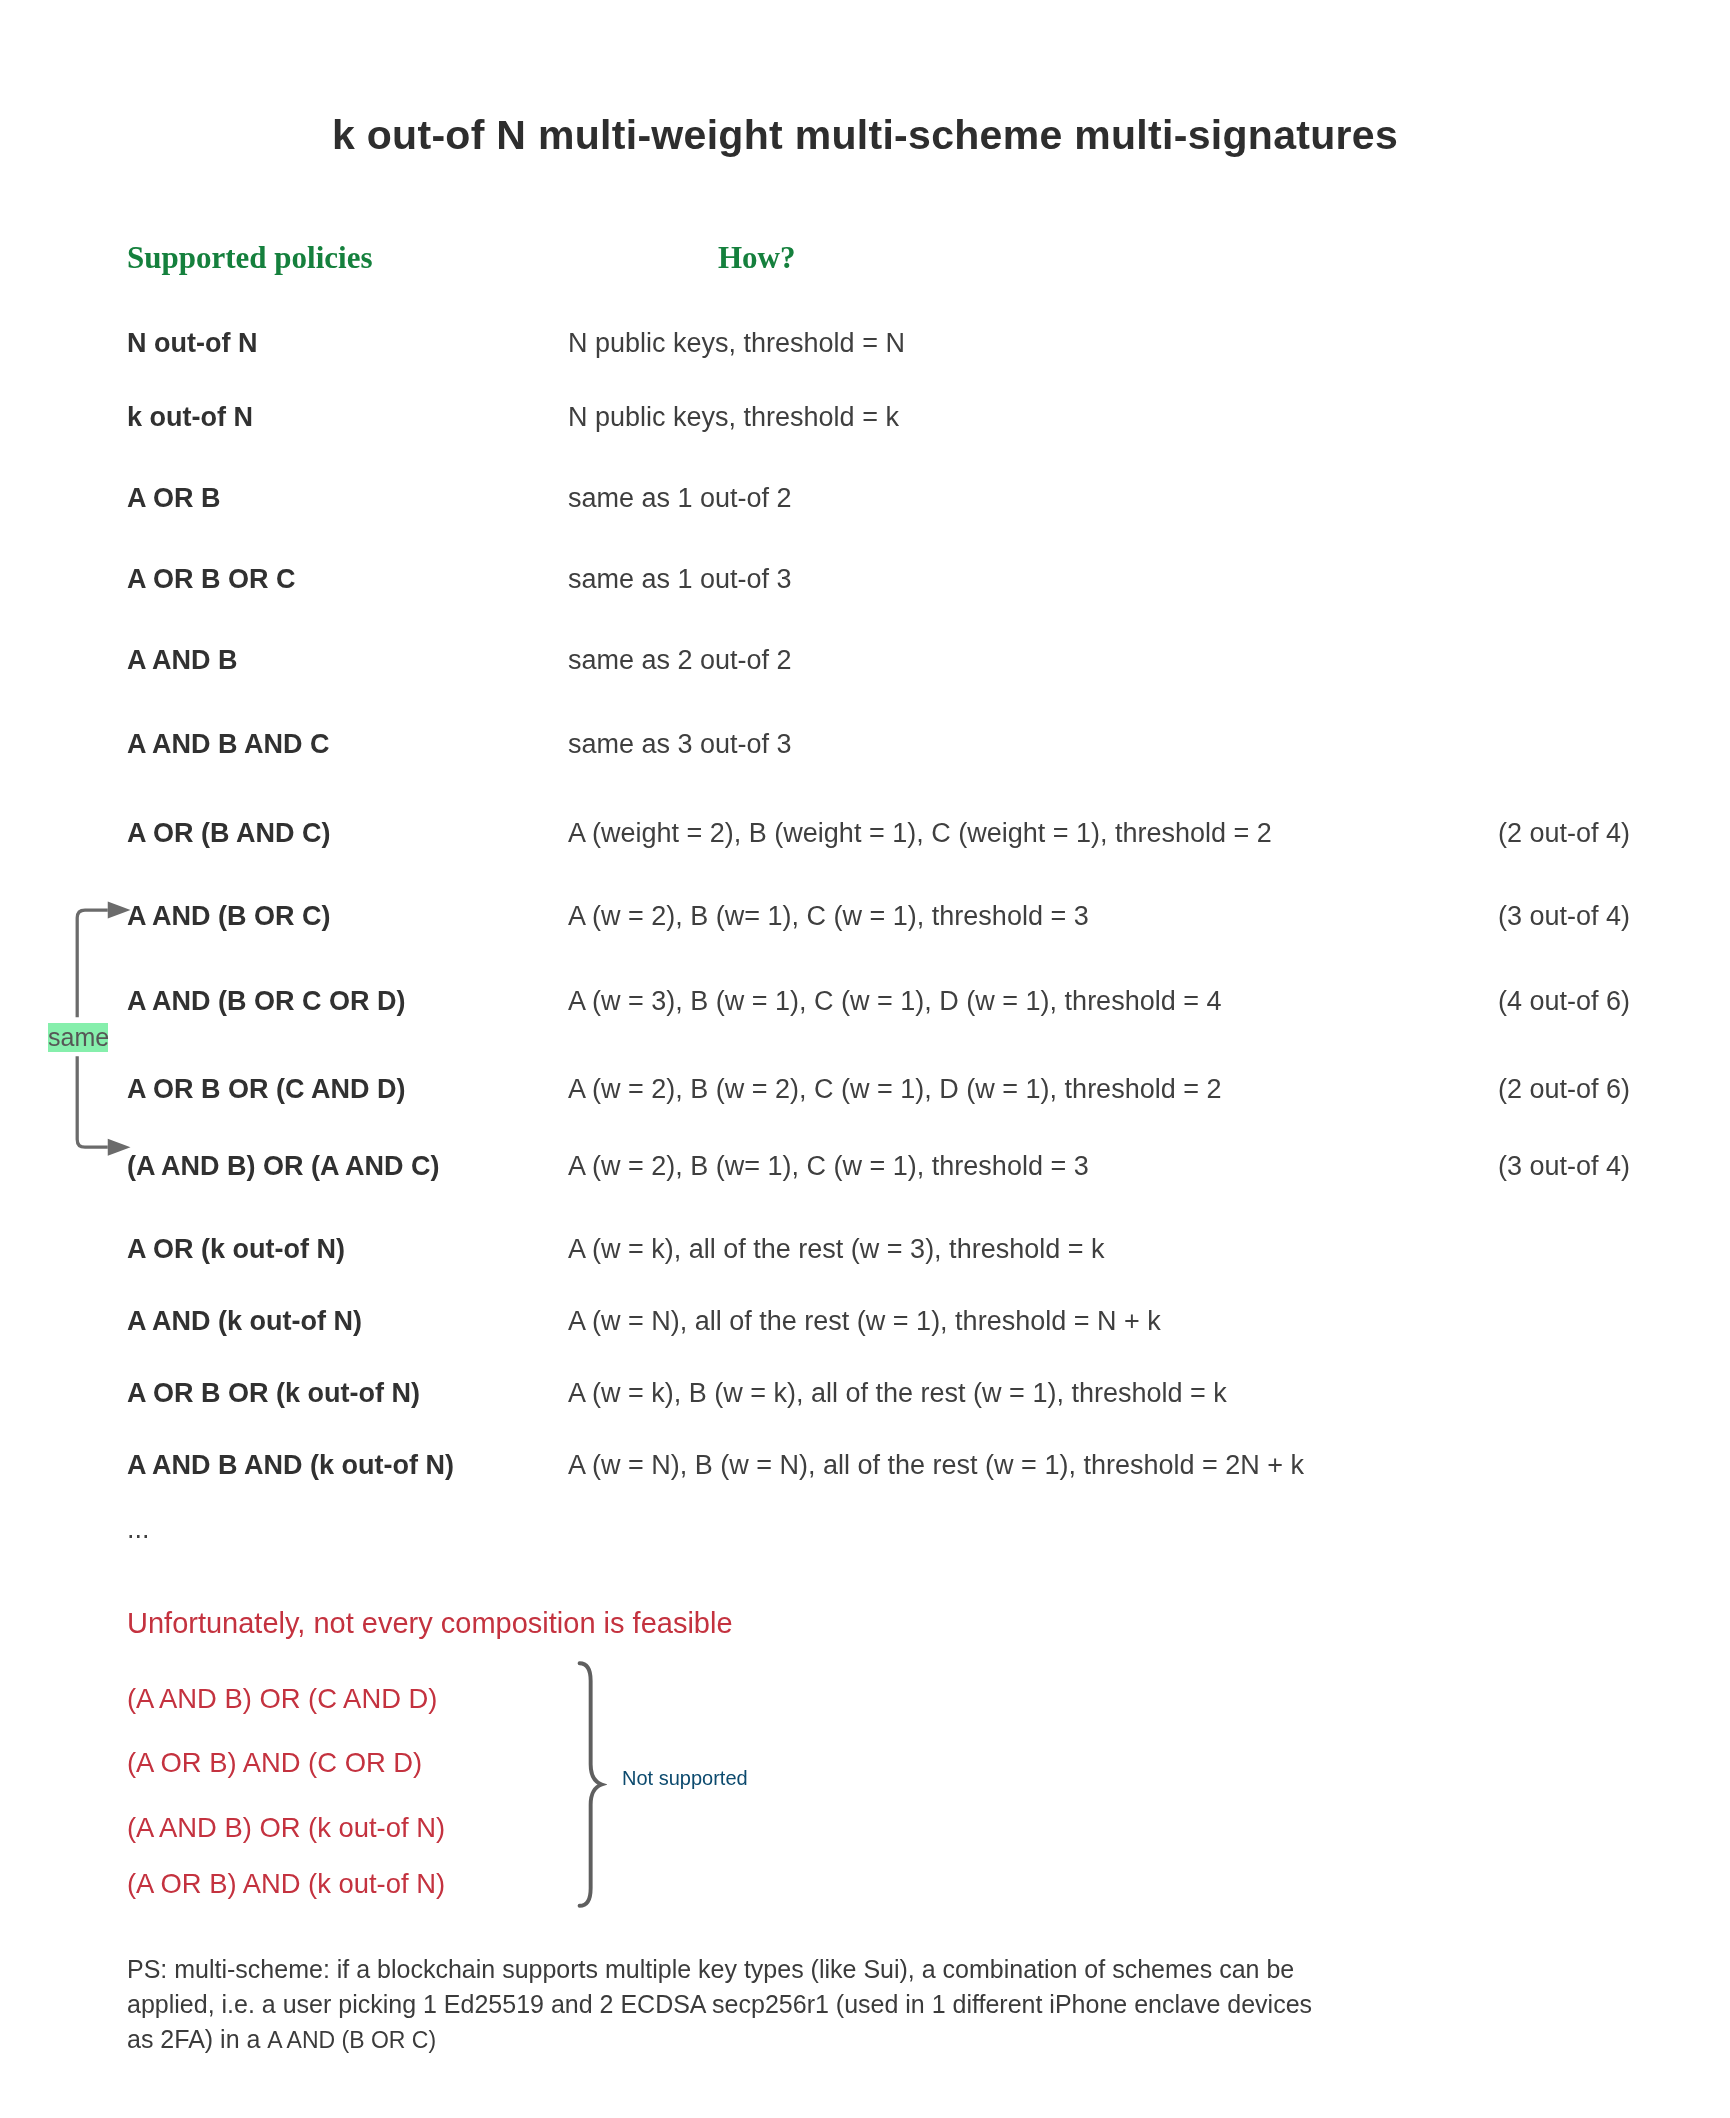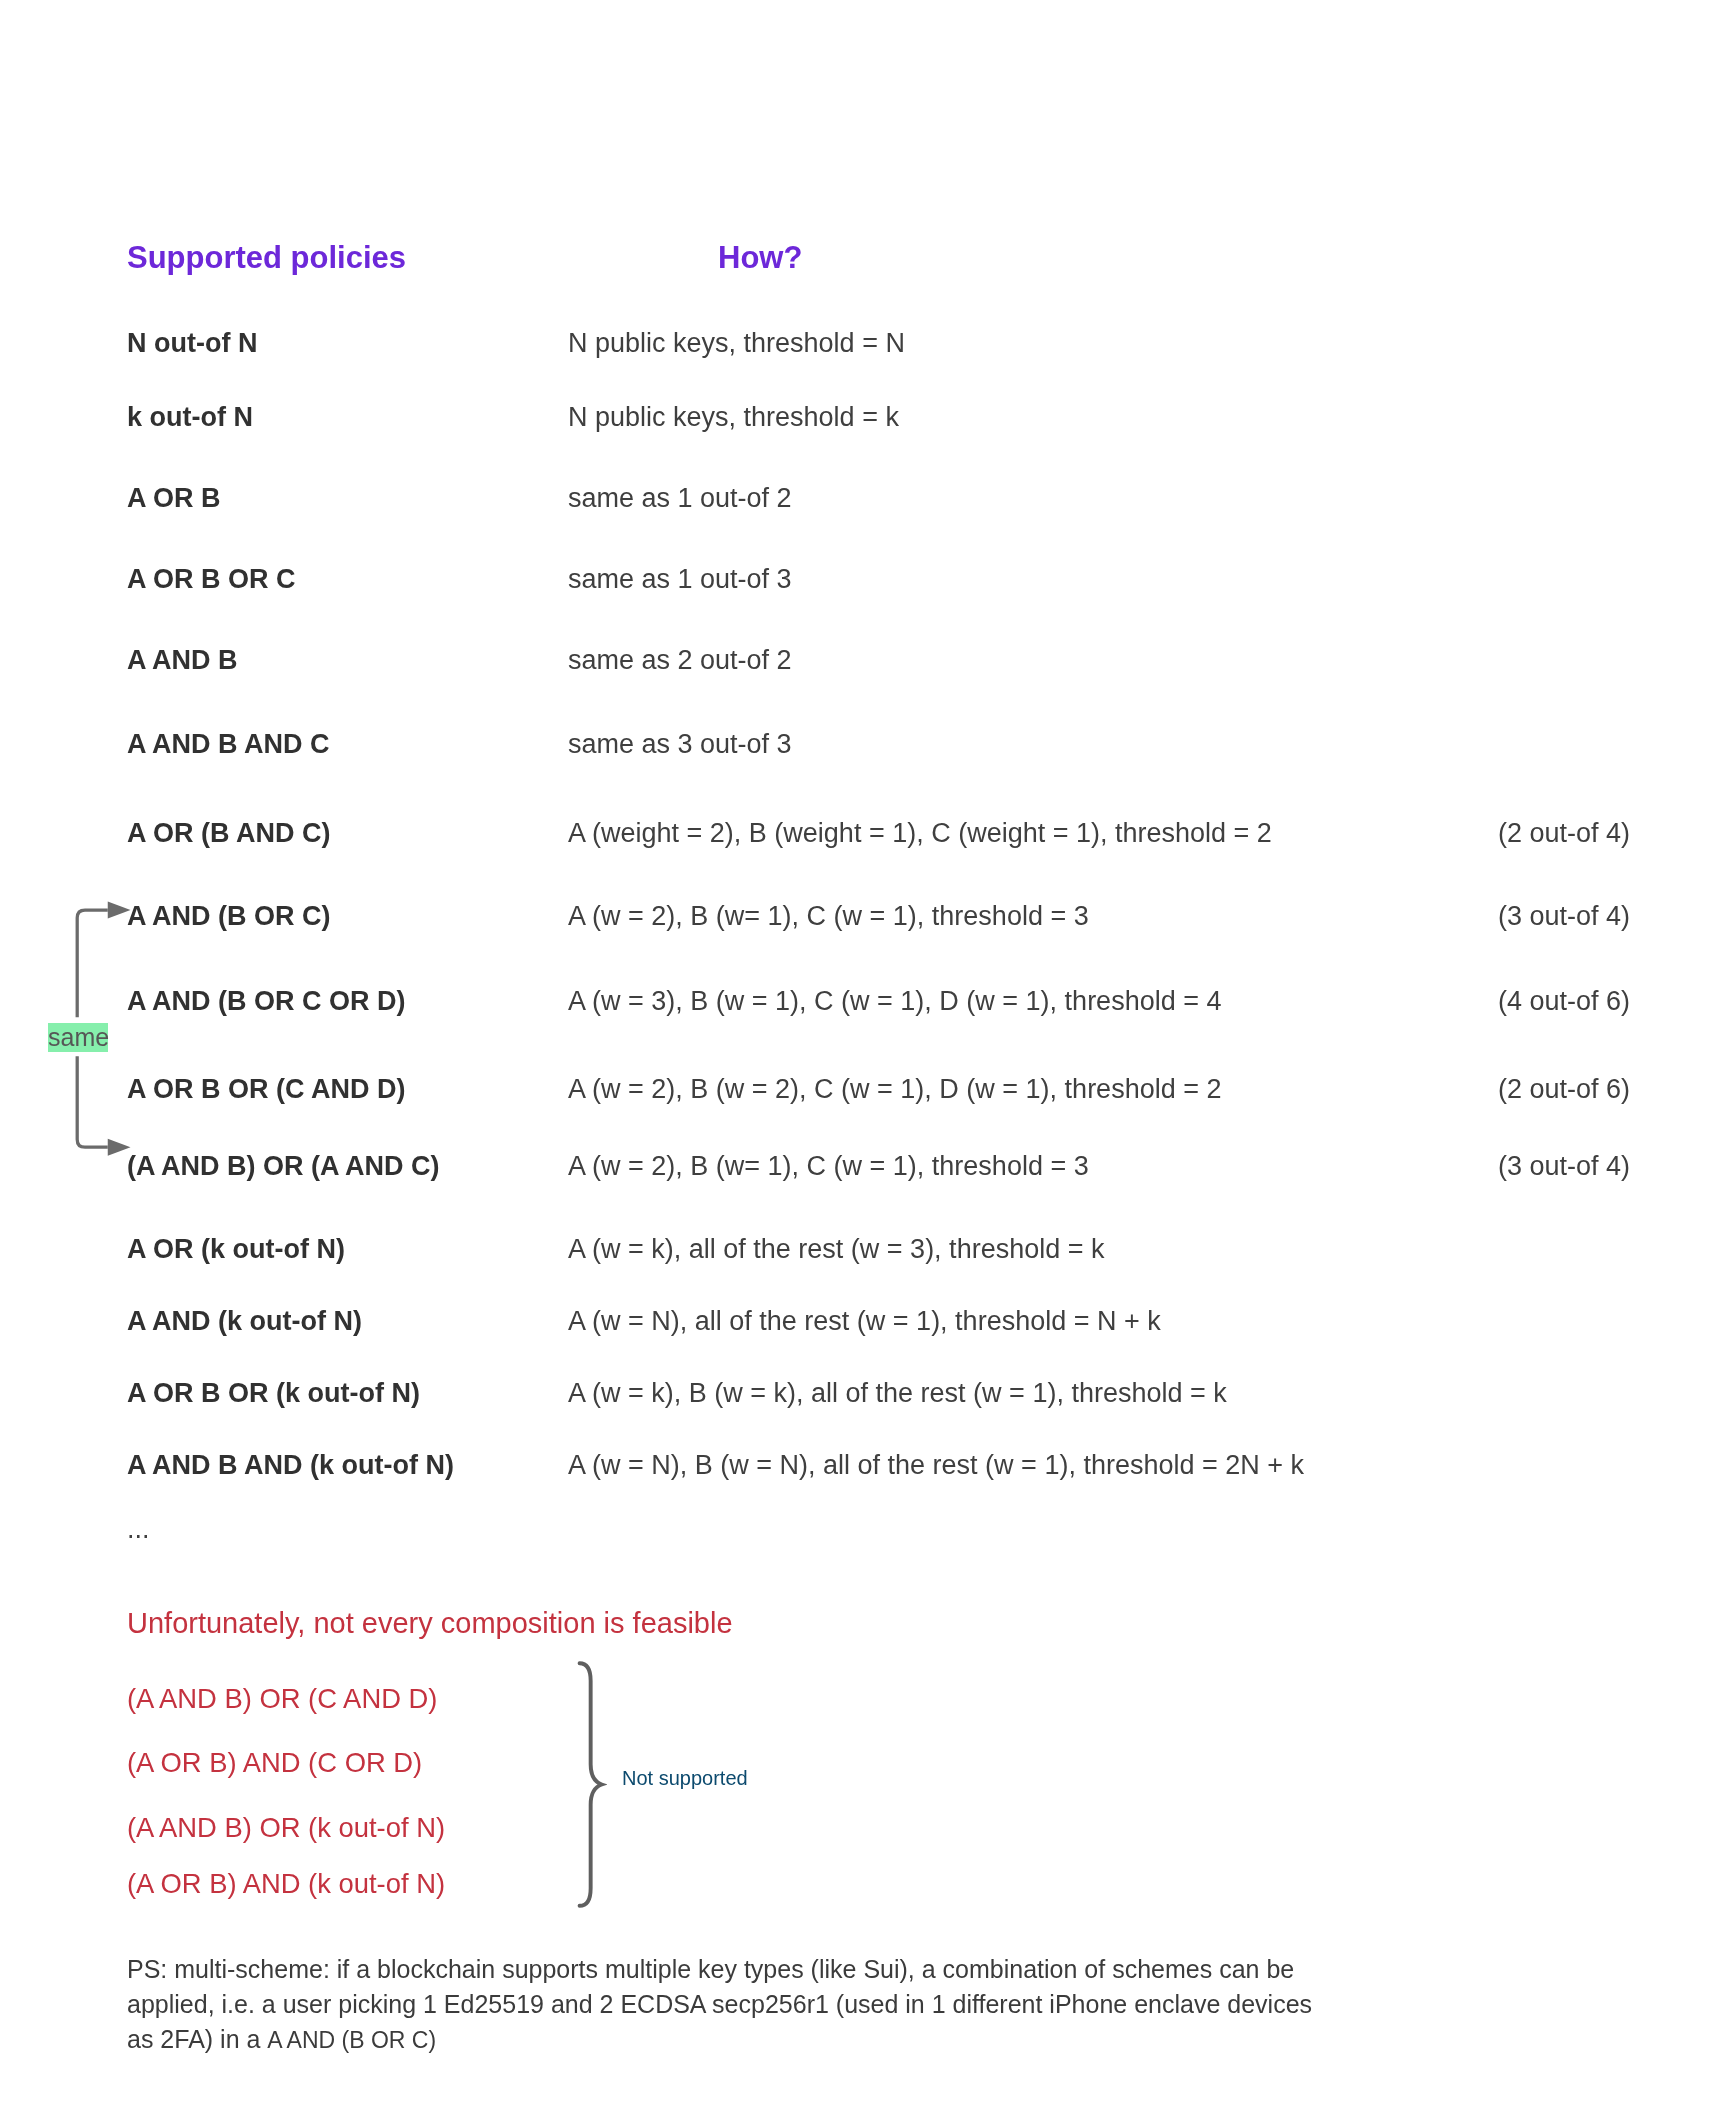--- a/index.html
+++ b/index.html
@@ -8,21 +8,21 @@
     width:1730px;height:2119px;
     background:#ffffff;
     font-family:"Liberation Sans", sans-serif;
     overflow:hidden;
   }
   .title{
     position:absolute;top:112px;left:0;width:100%;
     text-align:center;font-size:41px;font-weight:700;color:#2e2e2e;
     letter-spacing:0.3px;
   }
-  .col-head{position:absolute;font-size:31px;font-weight:700;color:#6d28d9;}
+  .col-head{position:absolute;font-size:31px;font-weight:700;color:#15803d;font-family:Liberation Serif, serif;}
   .head-policies{left:127px;top:240px;}
   .head-how{left:718px;top:240px;}
   .row{position:absolute;left:0;width:100%;height:0;overflow:visible;}
   .policy{position:absolute;left:127px;top:0;font-size:27px;font-weight:700;color:#313131;white-space:nowrap;}
   .how{position:absolute;left:568px;top:0;font-size:27px;font-weight:400;color:#3f3f3f;white-space:nowrap;}
   .note{position:absolute;left:1498px;top:0;font-size:27px;font-weight:400;color:#3f3f3f;white-space:nowrap;}
   .ellipsis{position:absolute;left:127px;top:1514px;font-size:27px;color:#3f3f3f;}
   .same-label{
     position:absolute;left:48px;top:1023px;width:60px;text-align:center;
     font-size:25px;color:#565656;background:#86efac;
@@ -36,20 +36,21 @@
     position:absolute;left:127px;top:1952px;width:1522px;
     font-size:25px;line-height:35px;color:#3b3b3b;
   }
   .ps .policy-inline{font-size:23px;color:#3b3b3b;}
 </style>
 </head>
 <body>
 
 <div id="page">
 
+  <div class="title">k out-of N multi-weight multi-scheme multi-signatures</div>
 
   <div class="col-head head-policies">Supported policies</div>
   <div class="col-head head-how">How?</div>
 
   <div class="row" style="top:328px">
     <div class="policy">N out-of N</div>
     <div class="how">N public keys, threshold = N</div>
   </div>
   <div class="row" style="top:402px">
     <div class="policy">k out-of N</div>

